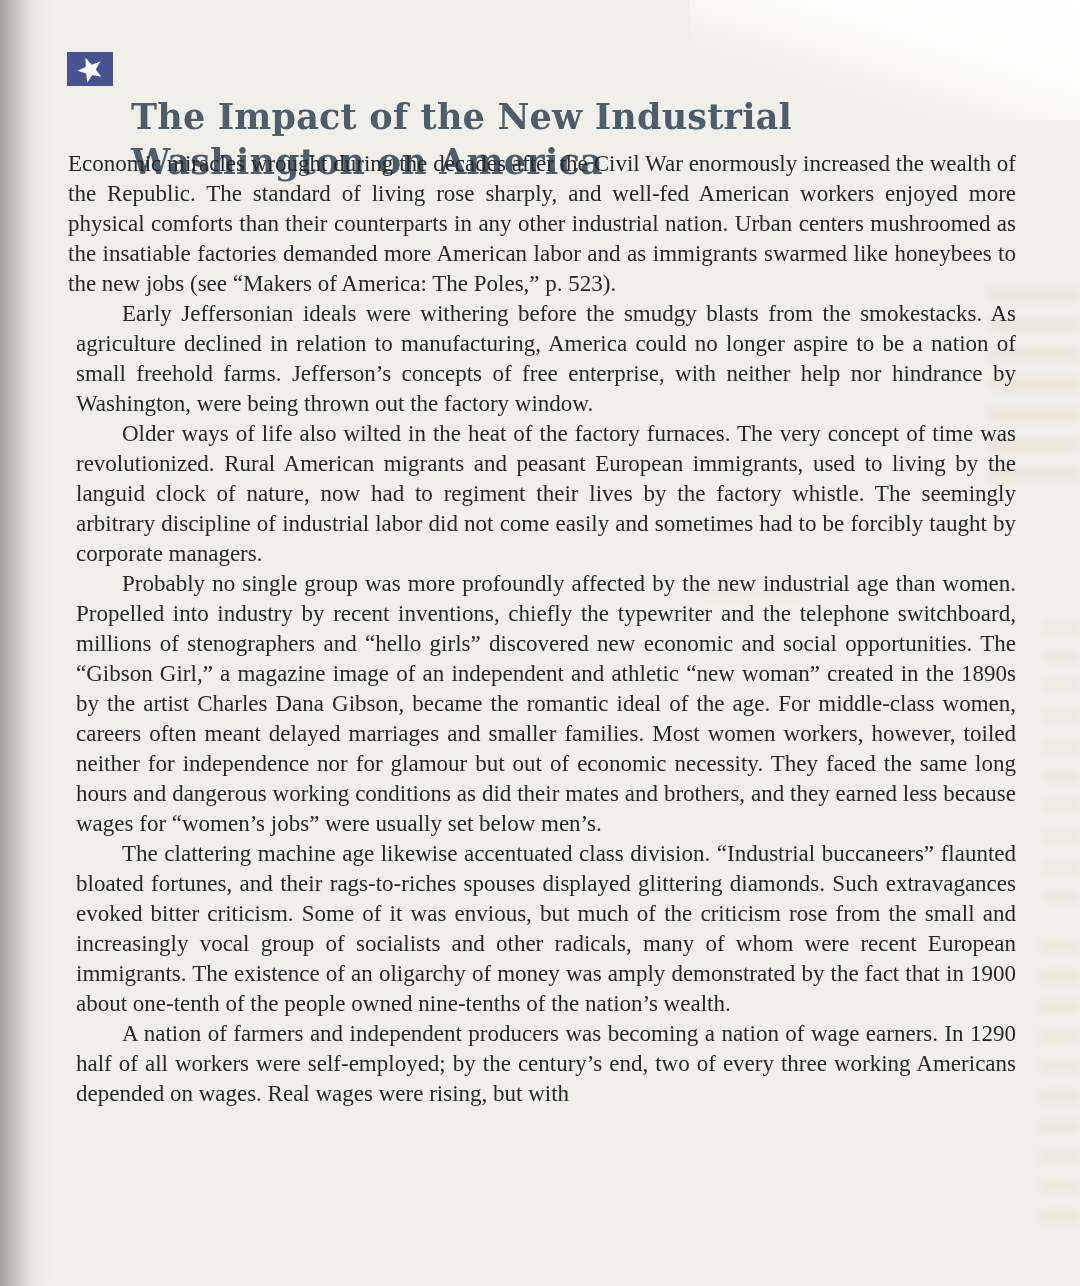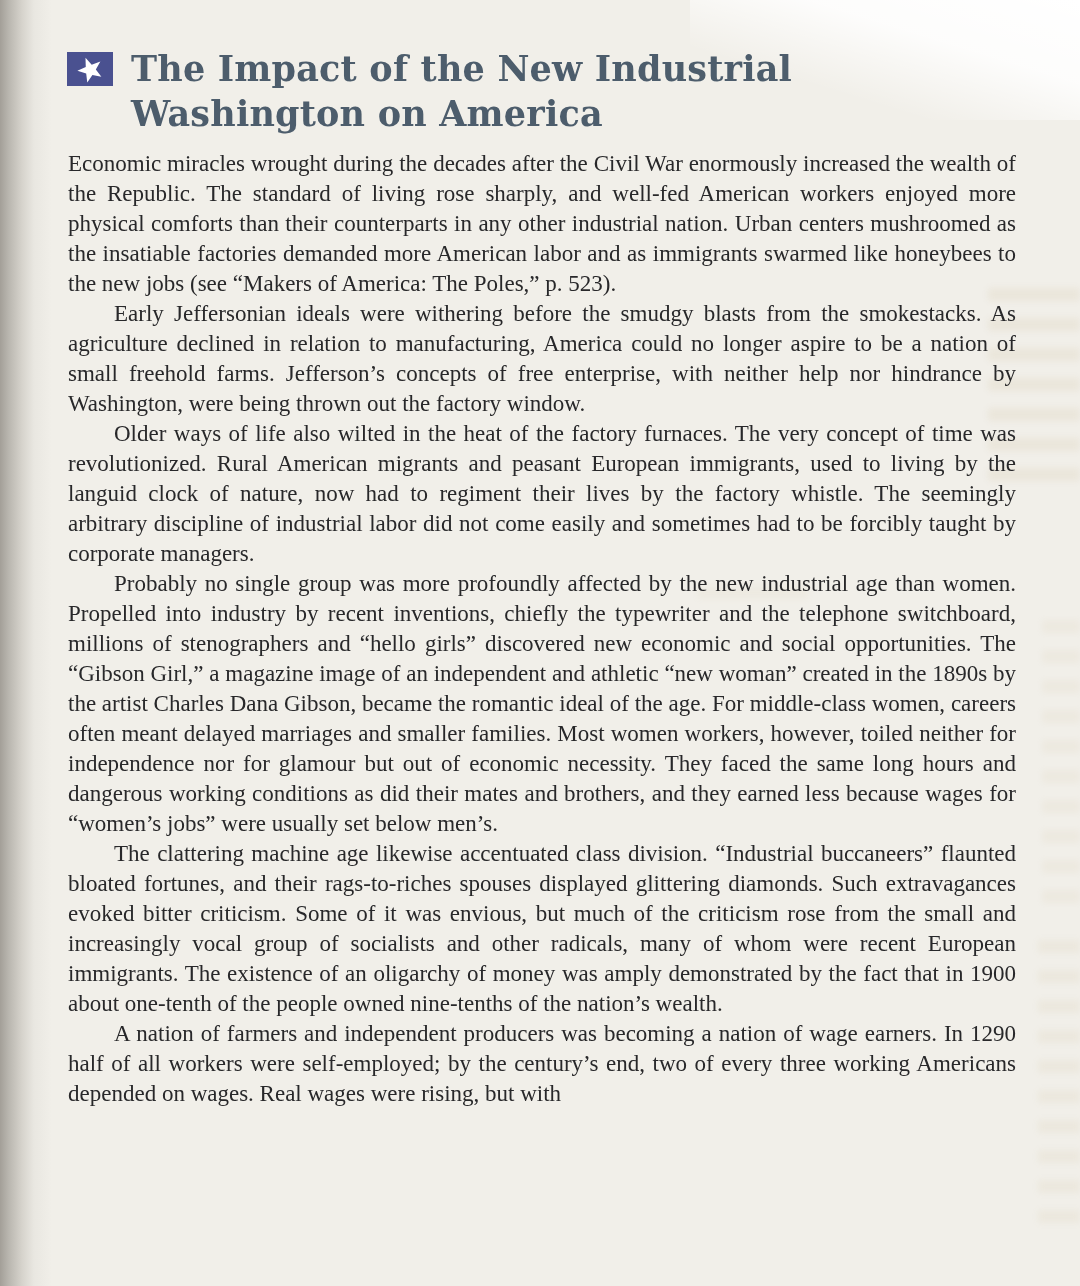--- a/index.html
+++ b/index.html
@@ -29,32 +29,33 @@
     display: flex; align-items: flex-start;
   }
   .star-box { width: 46px; height: 34px; margin-right: 18px; margin-top: 6px; flex: 0 0 auto; }
   .heading-text {
     font-family: "DejaVu Serif", serif;
     font-weight: 700;
     font-size: 35px;
     line-height: 45px;
     color: #4d5d6c;
     letter-spacing: 0.2px;
+    margin-top: 48px;
   }
   .heading-text span { display: block; }
 
   .body-text {
     position: absolute; left: 68px; top: 149px; width: 948px;
     font-size: 23px;
     line-height: 30px;
     color: #28282a;
     text-align: justify;
   }
   .body-text p { margin: 0; }
-  .body-text p.indent { text-indent: 46px; }
+  .body-text p.indent { text-indent: 46px; margin-left: 8px; }
 
   
   .smudge {
     position: absolute;
     filter: blur(3px);
     opacity: 0.45;
     background: repeating-linear-gradient(to bottom,
       rgba(197,178,132,0.30) 0px, rgba(197,178,132,0.30) 13px,
       rgba(241,239,233,0) 13px, rgba(241,239,233,0) 30px);
   }

